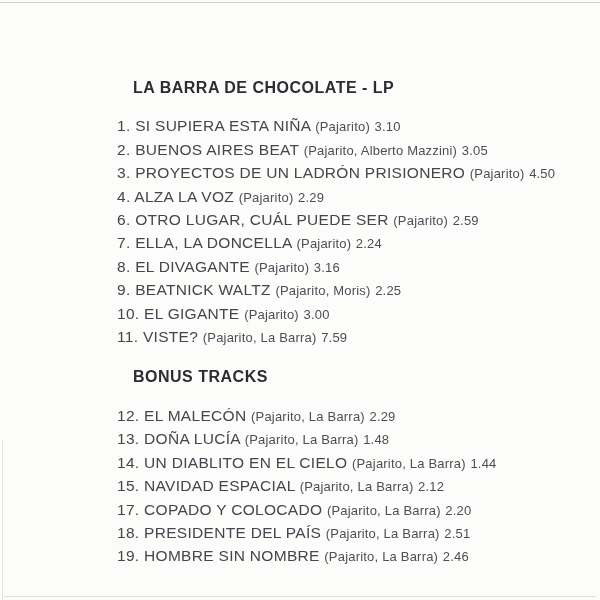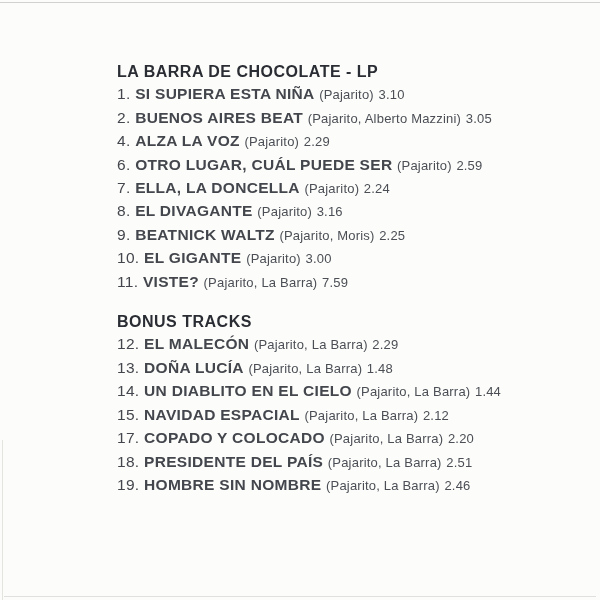--- a/index.html
+++ b/index.html
@@ -33,44 +33,45 @@
     color:var(--track-color);
     font-size:15.5px;
     letter-spacing:.3px;
   }
   .album-title,.section-header{
     line-height:22.4px;
     font-size:16px;
     font-weight:700;
     letter-spacing:.5px;
     color:var(--title-color);
-    margin:0;
+    margin:16px;
     white-space:nowrap;
   }
   .section-header{margin-top:17px;}
-  .track-title{color:var(--track-color);font-weight:bold;}
+  .track-title{color:var(--track-color);}
   .track-credits,.track-duration{
     font-size:13px;
     letter-spacing:.2px;
     color:var(--credit-color);
   }
 </style>
 </head>
 <body>
 
 <div class="page">
   <div class="scan-line top"></div>
   <div class="scan-line left"></div>
   <div class="scan-line bottom"></div>
 
   <div class="content">
     <div class="album-title">LA BARRA DE CHOCOLATE - LP</div>
     <div id="sections">
         <div class="row"><span>1.</span><span> </span><span class="track-title">SI SUPIERA ESTA NIÑA</span><span> </span><span class="track-credits">(Pajarito)</span><span> </span><span class="track-duration">3.10</span></div>
         <div class="row"><span>2.</span><span> </span><span class="track-title">BUENOS AIRES BEAT</span><span> </span><span class="track-credits">(Pajarito, Alberto Mazzini)</span><span> </span><span class="track-duration">3.05</span></div>
+        <div class="row"><span>3.</span><span> </span><span class="track-title">PROYECTOS DE UN LADRÓN PRISIONERO</span><span> </span><span class="track-credits">(Pajarito)</span><span> </span><span class="track-duration">4.50</span></div>
         <div class="row"><span>4.</span><span> </span><span class="track-title">ALZA LA VOZ</span><span> </span><span class="track-credits">(Pajarito)</span><span> </span><span class="track-duration">2.29</span></div>
         <div class="row"><span>6.</span><span> </span><span class="track-title">OTRO LUGAR, CUÁL PUEDE SER</span><span> </span><span class="track-credits">(Pajarito)</span><span> </span><span class="track-duration">2.59</span></div>
         <div class="row"><span>7.</span><span> </span><span class="track-title">ELLA, LA DONCELLA</span><span> </span><span class="track-credits">(Pajarito)</span><span> </span><span class="track-duration">2.24</span></div>
         <div class="row"><span>8.</span><span> </span><span class="track-title">EL DIVAGANTE</span><span> </span><span class="track-credits">(Pajarito)</span><span> </span><span class="track-duration">3.16</span></div>
         <div class="row"><span>9.</span><span> </span><span class="track-title">BEATNICK WALTZ</span><span> </span><span class="track-credits">(Pajarito, Moris)</span><span> </span><span class="track-duration">2.25</span></div>
         <div class="row"><span>10.</span><span> </span><span class="track-title">EL GIGANTE</span><span> </span><span class="track-credits">(Pajarito)</span><span> </span><span class="track-duration">3.00</span></div>
         <div class="row"><span>11.</span><span> </span><span class="track-title">VISTE?</span><span> </span><span class="track-credits">(Pajarito, La Barra)</span><span> </span><span class="track-duration">7.59</span></div>
         <div class="section-header">BONUS TRACKS</div>
         <div class="row"><span>12.</span><span> </span><span class="track-title">EL MALECÓN</span><span> </span><span class="track-credits">(Pajarito, La Barra)</span><span> </span><span class="track-duration">2.29</span></div>
         <div class="row"><span>13.</span><span> </span><span class="track-title">DOÑA LUCÍA</span><span> </span><span class="track-credits">(Pajarito, La Barra)</span><span> </span><span class="track-duration">1.48</span></div>

